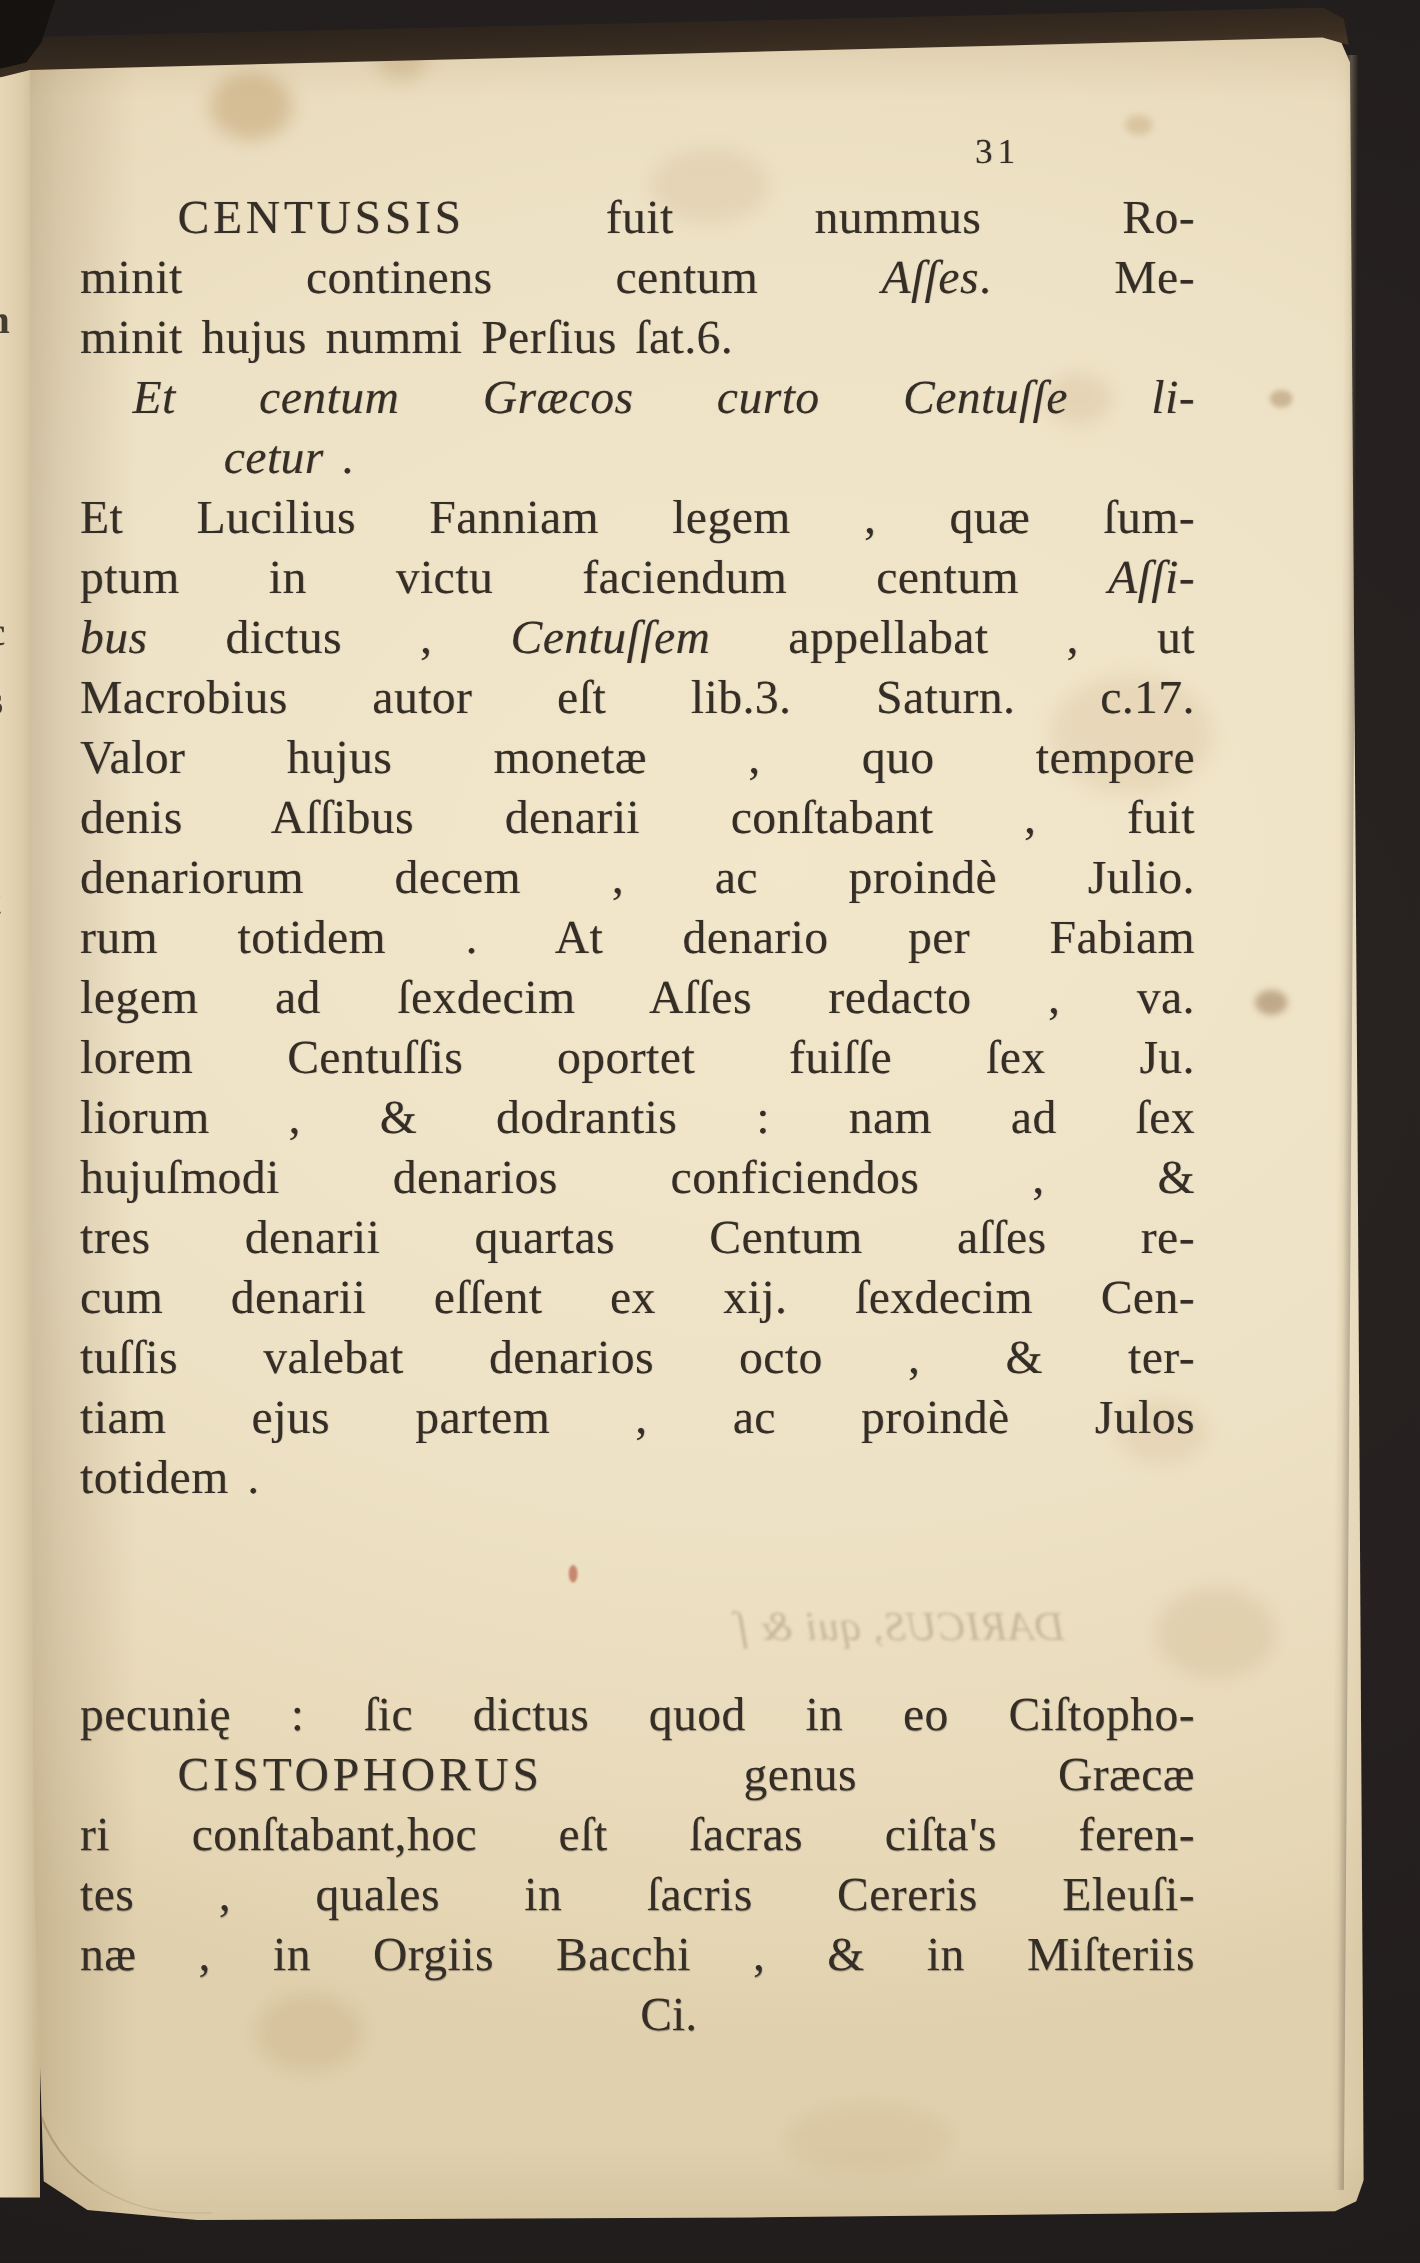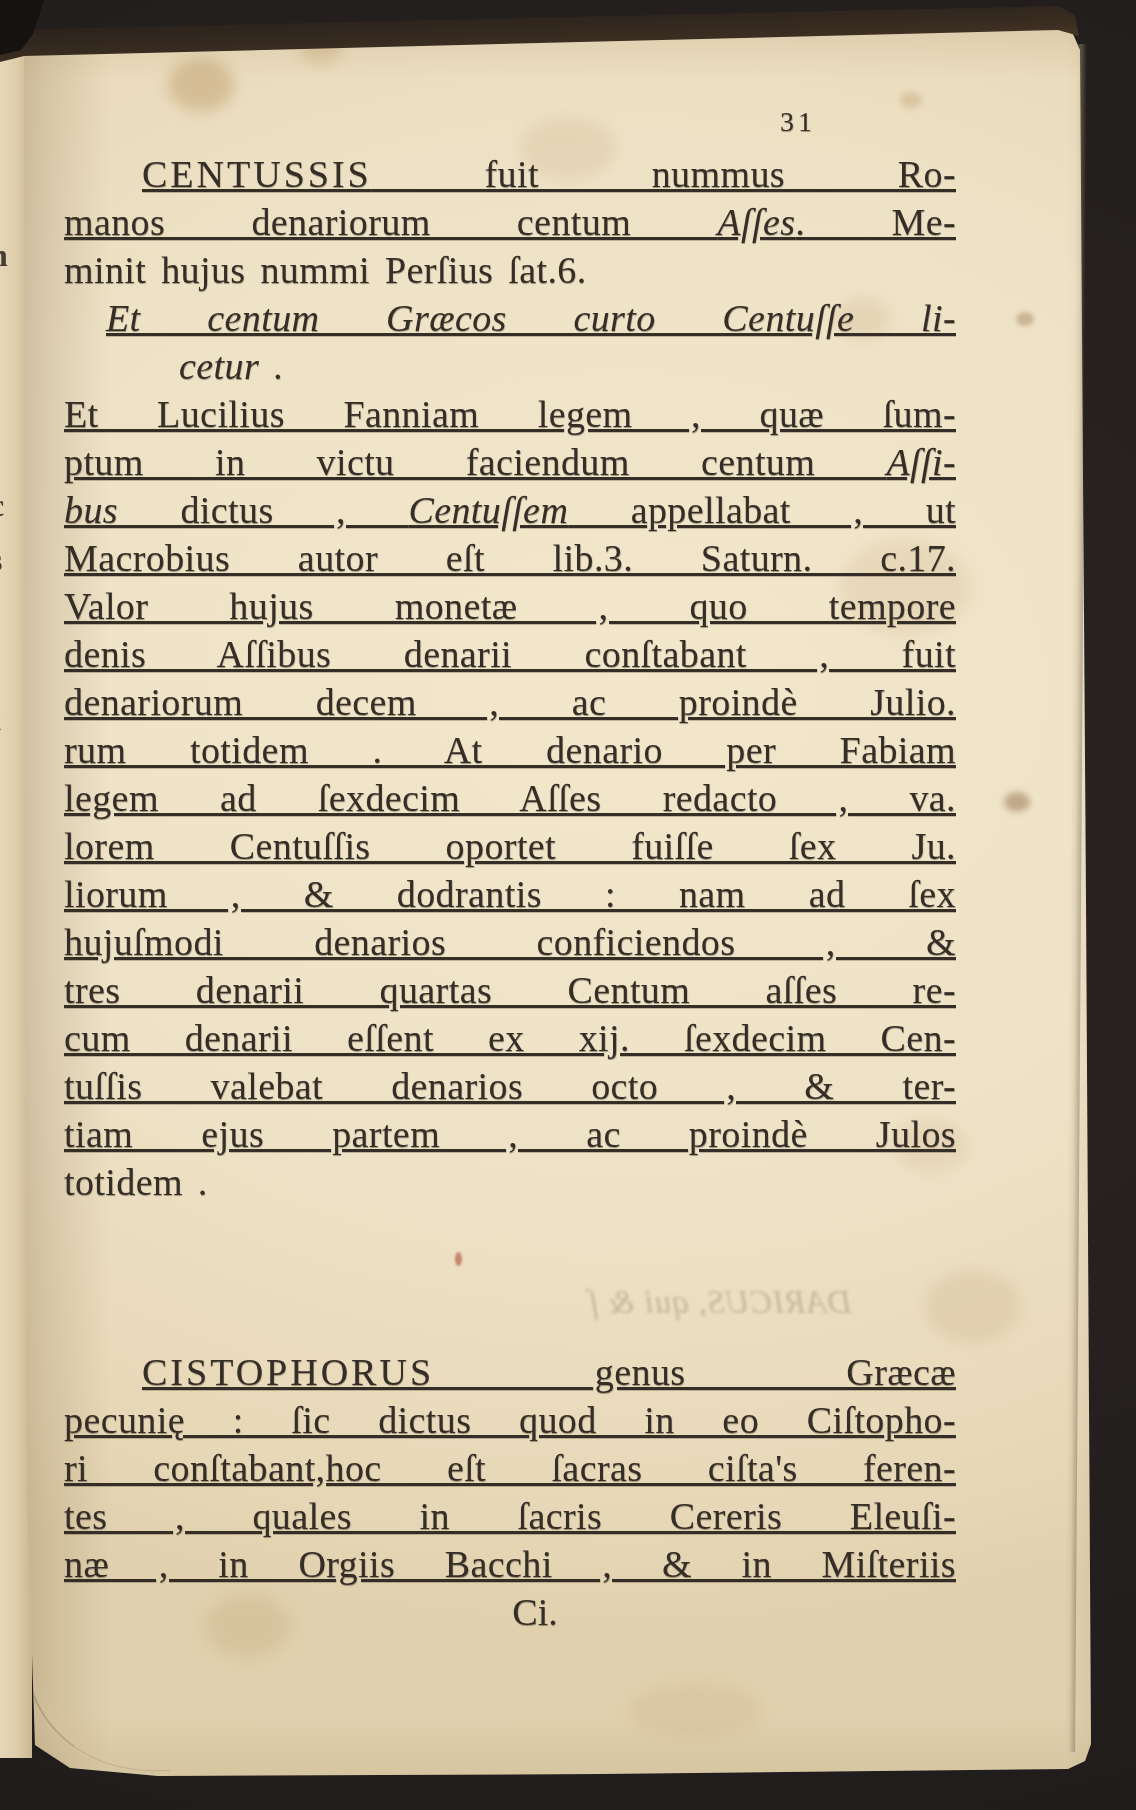--- a/index.html
+++ b/index.html
@@ -62,21 +62,21 @@
     background:linear-gradient(225deg,rgba(0,0,0,0) 62%,rgba(224,206,170,.55));}
 
   
   .pagenum{position:absolute;left:780px;top:106px;width:90px;font-size:28px;
     letter-spacing:4px;color:#352e27;text-shadow:0.4px 0.6px 0.8px rgba(56,46,36,.45);}
   .textblock{position:absolute;left:64px;width:892px;color:#352e27;
     text-shadow:0.4px 0.6px 0.8px rgba(56,46,36,.45);}
   .tb1{top:150px;} .tb2{top:1348px;}
   .line{position:relative;height:48px;line-height:48px;font-size:38px;
     letter-spacing:0.4px;word-spacing:5px;overflow:hidden;}
-  .just{text-align:justify;text-decoration:underline;}
+  .just{text-align:justify;}
   .just::after{content:"";display:inline-block;width:100%;height:0;line-height:0;font-size:0;vertical-align:top;}
   .left{text-align:left;}
   .it{font-style:italic;}
   .ls{letter-spacing:3px;}
   .catchword{position:absolute;left:64px;top:1588px;width:942px;text-align:center;
     font-size:38px;line-height:48px;color:#352e27;
     text-shadow:0.4px 0.6px 0.8px rgba(56,46,36,.45);}
 
   
   .showthrough{position:absolute;left:420px;top:1284px;width:600px;text-align:center;
@@ -119,21 +119,21 @@
   <div class="stain s13"></div>
 
   <div class="curl"></div>
 
   <div class="showthrough">DARICUS, qui &amp; ſ</div>
 
   <div class="pagenum">31</div>
 
   <div class="textblock tb1">
       <div class="line just" style="padding-left: 78px;"><span class="ls">CENTUSSIS</span><span> fuit nummus Ro-</span></div>
-      <div class="line just"><span>manos denariorum centum </span><span class="it">Aſſes</span><span>. Me-</span></div>
+      <div class="line just"><span>minit continens centum </span><span class="it">Aſſes</span><span>. Me-</span></div>
       <div class="line left"><span>minit hujus nummi Perſius ſat.6.</span></div>
       <div class="line just" style="padding-left: 42px;"><span class="it">Et centum Græcos curto Centuſſe li-</span></div>
       <div class="line left" style="padding-left: 115px;"><span class="it">cetur .</span></div>
       <div class="line just"><span>Et Lucilius Fanniam legem , quæ ſum-</span></div>
       <div class="line just"><span>ptum in victu faciendum centum </span><span class="it">Aſſi-</span></div>
       <div class="line just"><span class="it">bus</span><span> dictus , </span><span class="it">Centuſſem</span><span> appellabat , ut</span></div>
       <div class="line just"><span>Macrobius autor eſt lib.3. Saturn. c.17.</span></div>
       <div class="line just"><span>Valor hujus monetæ , quo tempore</span></div>
       <div class="line just"><span>denis Aſſibus denarii conſtabant , fuit</span></div>
       <div class="line just"><span>denariorum decem , ac proindè Julio.</span></div>
@@ -142,22 +142,22 @@
       <div class="line just"><span>lorem Centuſſis oportet fuiſſe ſex Ju.</span></div>
       <div class="line just"><span>liorum , &amp; dodrantis : nam ad ſex</span></div>
       <div class="line just"><span>hujuſmodi denarios conficiendos , &amp;</span></div>
       <div class="line just"><span>tres denarii quartas Centum aſſes re-</span></div>
       <div class="line just"><span>cum denarii eſſent ex xij. ſexdecim Cen-</span></div>
       <div class="line just"><span>tuſſis valebat denarios octo , &amp; ter-</span></div>
       <div class="line just"><span>tiam ejus partem , ac proindè Julos</span></div>
       <div class="line left"><span>totidem .</span></div>
     </div>
   <div class="textblock tb2">
+      <div class="line just"><span>pecunię : ſic dictus quod in eo Ciſtopho-</span></div>
       <div class="line just" style="padding-left: 78px;"><span class="ls">CISTOPHORUS</span><span> genus Græcæ</span></div>
-      <div class="line just"><span>pecunię : ſic dictus quod in eo Ciſtopho-</span></div>
       <div class="line just"><span>ri conſtabant,hoc eſt ſacras ciſta's feren-</span></div>
       <div class="line just"><span>tes , quales in ſacris Cereris Eleuſi-</span></div>
       <div class="line just"><span>næ , in Orgiis Bacchi , &amp; in Miſteriis</span></div>
     </div>
 
   <div class="catchword">Ci.</div>
 </div>
 
 <div class="right-edge"></div>
 <div class="cover-band"></div>

